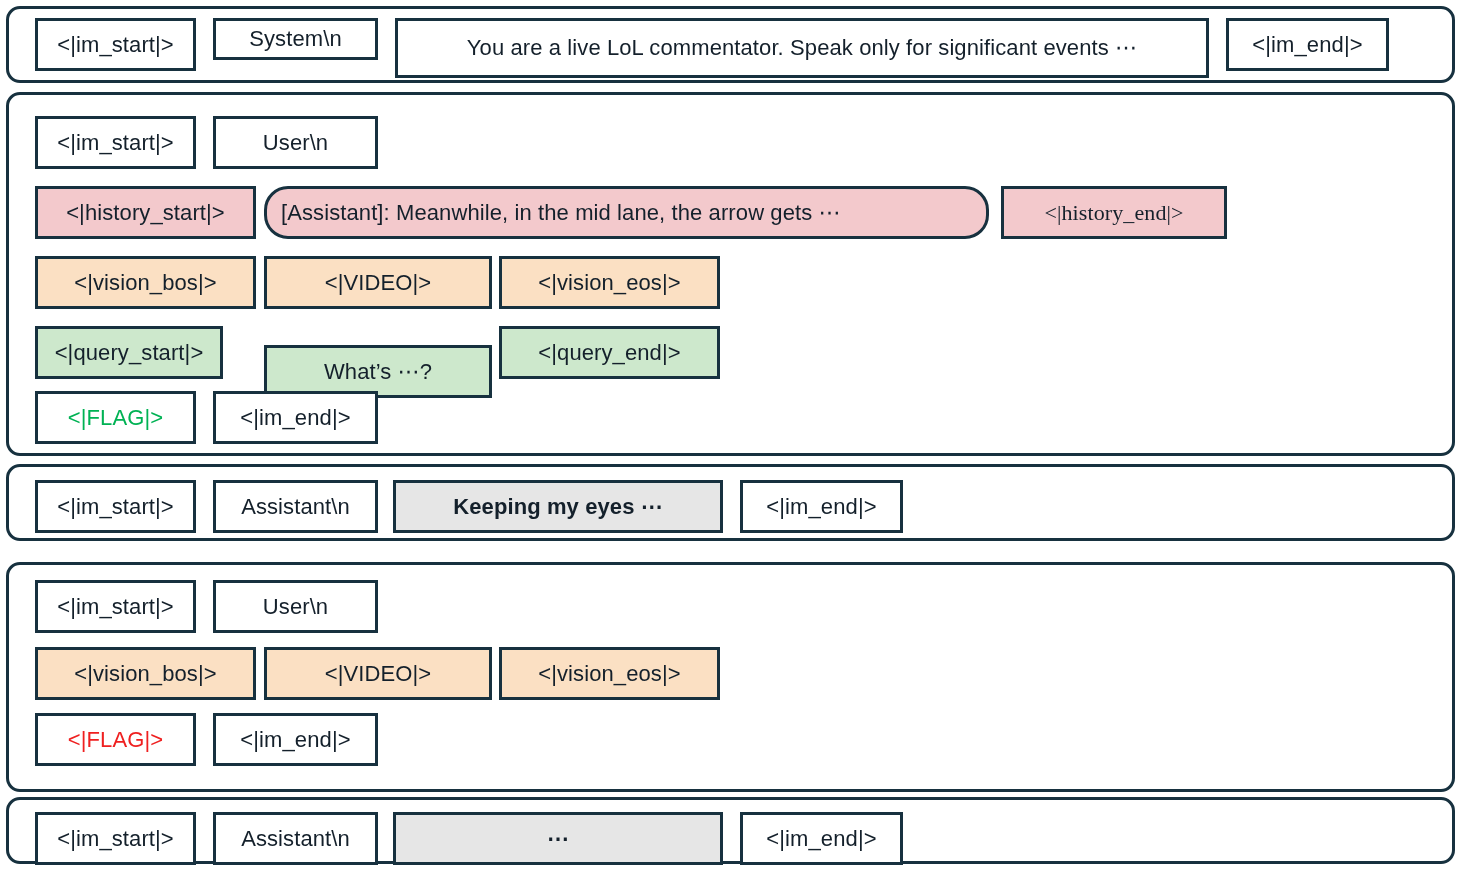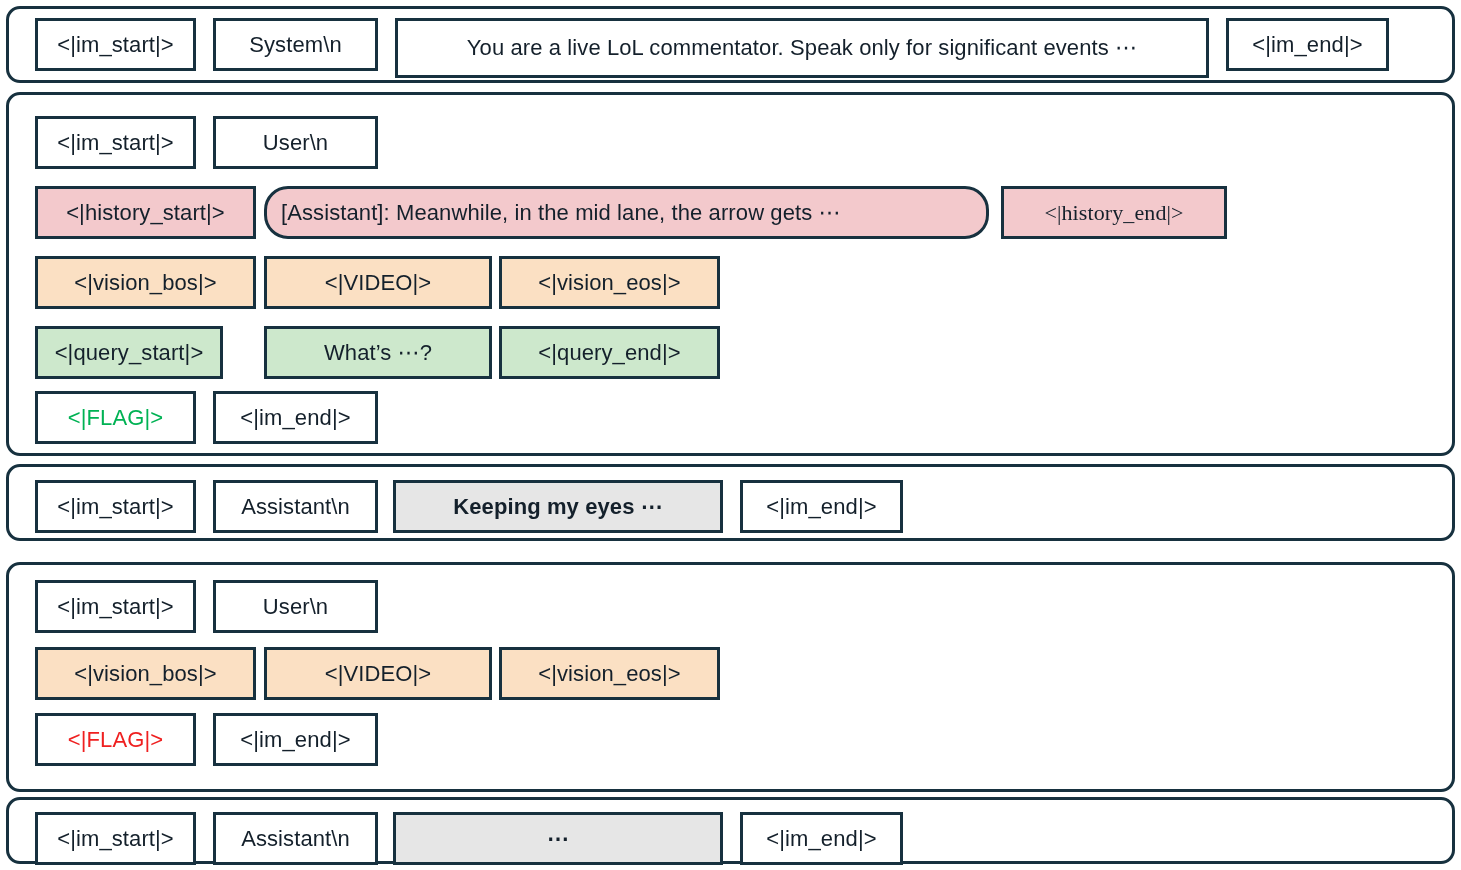--- a/index.html
+++ b/index.html
@@ -61,33 +61,33 @@
 </head>
 <body>
 
 <div id="stage">
     <div class="msg" style="left: 6px; top: 6px; width: 1449px; height: 77px;"></div>
     <div class="msg" style="left: 6px; top: 92px; width: 1449px; height: 364px;"></div>
     <div class="msg" style="left: 6px; top: 464px; width: 1449px; height: 77px;"></div>
     <div class="msg" style="left: 6px; top: 562px; width: 1449px; height: 230px;"></div>
     <div class="msg" style="left: 6px; top: 797px; width: 1449px; height: 67px;"></div>
     <div class="tok" style="left: 35px; top: 18px; width: 161px; height: 53px;">&lt;|im_start|&gt;</div>
-    <div class="tok" style="left: 213px; top: 18px; width: 165px; height: 53px;">System\n</div>
+    <div class="tok" style="left: 213px; top: 18px; width: 165px; height: 42px;">System\n</div>
     <div class="tok" style="left: 395px; top: 18px; width: 814px; height: 60px;">You are a live LoL commentator. Speak only for significant events ⋯</div>
     <div class="tok" style="left: 1226px; top: 18px; width: 163px; height: 53px;">&lt;|im_end|&gt;</div>
     <div class="tok" style="left: 35px; top: 116px; width: 161px; height: 53px;">&lt;|im_start|&gt;</div>
     <div class="tok" style="left: 213px; top: 116px; width: 165px; height: 53px;">User\n</div>
     <div class="tok pink" style="left: 35px; top: 186px; width: 221px; height: 53px;">&lt;|history_start|&gt;</div>
     <div class="tok pink left-align" style="left: 264px; top: 186px; width: 725px; height: 53px; border-radius: 24px;">[Assistant]: Meanwhile, in the mid lane, the arrow gets ⋯</div>
     <div class="tok pink" style="left: 1001px; top: 186px; width: 226px; height: 53px; font-family: Liberation Serif, serif;">&lt;|history_end|&gt;</div>
     <div class="tok orange" style="left: 35px; top: 256px; width: 221px; height: 53px;">&lt;|vision_bos|&gt;</div>
     <div class="tok orange" style="left: 264px; top: 256px; width: 228px; height: 53px;">&lt;|VIDEO|&gt;</div>
     <div class="tok orange" style="left: 499px; top: 256px; width: 221px; height: 53px;">&lt;|vision_eos|&gt;</div>
     <div class="tok green" style="left: 35px; top: 326px; width: 188px; height: 53px;">&lt;|query_start|&gt;</div>
-    <div class="tok green" style="left: 264px; top: 326px; width: 228px; height: 53px;">What’s ⋯?</div>
+    <div class="tok green" style="left: 264px; top: 345px; width: 228px; height: 53px;">What’s ⋯?</div>
     <div class="tok green" style="left: 499px; top: 326px; width: 221px; height: 53px;">&lt;|query_end|&gt;</div>
     <div class="tok flag-green" style="left: 35px; top: 391px; width: 161px; height: 53px;">&lt;|FLAG|&gt;</div>
     <div class="tok" style="left: 213px; top: 391px; width: 165px; height: 53px;">&lt;|im_end|&gt;</div>
     <div class="tok" style="left: 35px; top: 480px; width: 161px; height: 53px;">&lt;|im_start|&gt;</div>
     <div class="tok" style="left: 213px; top: 480px; width: 165px; height: 53px;">Assistant\n</div>
     <div class="tok grey" style="left: 393px; top: 480px; width: 330px; height: 53px;">Keeping my eyes ⋯</div>
     <div class="tok" style="left: 740px; top: 480px; width: 163px; height: 53px;">&lt;|im_end|&gt;</div>
     <div class="tok" style="left: 35px; top: 580px; width: 161px; height: 53px;">&lt;|im_start|&gt;</div>
     <div class="tok" style="left: 213px; top: 580px; width: 165px; height: 53px;">User\n</div>
     <div class="tok orange" style="left: 35px; top: 647px; width: 221px; height: 53px;">&lt;|vision_bos|&gt;</div>

